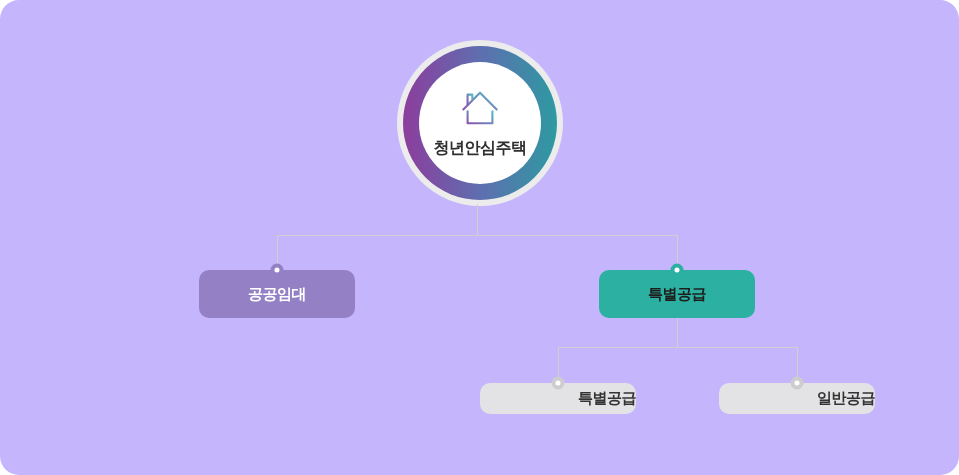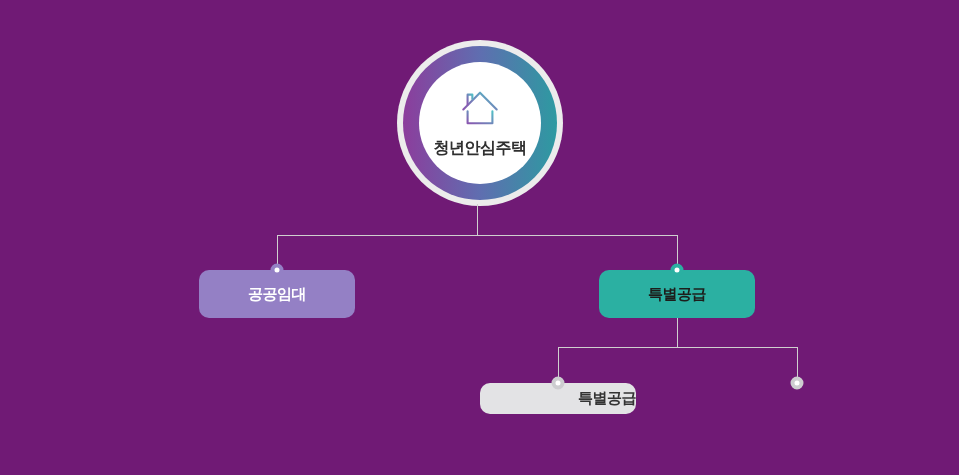--- a/index.html
+++ b/index.html
@@ -1,21 +1,22 @@
 <!DOCTYPE html>
 <html style="--ring-start: #8c3d9c; --ring-mid: #5f6eb0; --ring-end: #2d9aa1; --house-grad-start: #8a56b0; --house-grad-end: #52bec6; --halo: #ececec; --purple-node: #9480c5; --teal-node: #2bb0a2; --gray-node: #e3e3e5; --gray-dot: #cdcdd0; --line: #cfcfcf;"><head>
 <meta charset="utf-8">
 <style>
   html,body{margin:0;padding:0;background:#ffffff;}
   .stage{
     position:relative;
     width:959px;height:475px;
-    background:#701a75;
+    background:#c4b5fd;
     overflow:hidden;
     font-family:"Liberation Sans","DejaVu Sans",sans-serif;
+    border-radius:19px;
   }
   
   .halo{
     position:absolute;left:397px;top:40px;
     width:166px;height:166px;border-radius:50%;
     background:var(--halo,#ececec);
     display:flex;align-items:center;justify-content:center;
   }
   .ring{
     width:154px;height:154px;border-radius:50%;
@@ -97,19 +98,22 @@
   <div class="node node-public">
     <span>공공임대</span>
   </div>
   <div class="node node-private">
     <span>특별공급</span>
   </div>
 
   <div class="node node-gray node-special">
     <span>특별공급</span>
   </div>
+  <div class="node node-gray node-general">
+    <span>일반공급</span>
+  </div>
 
   <div class="dot dot-purple"></div>
   <div class="dot dot-teal"></div>
   <div class="dot dot-gray1"></div>
   <div class="dot dot-gray2"></div>
 
 </div>
 
 </body></html>

